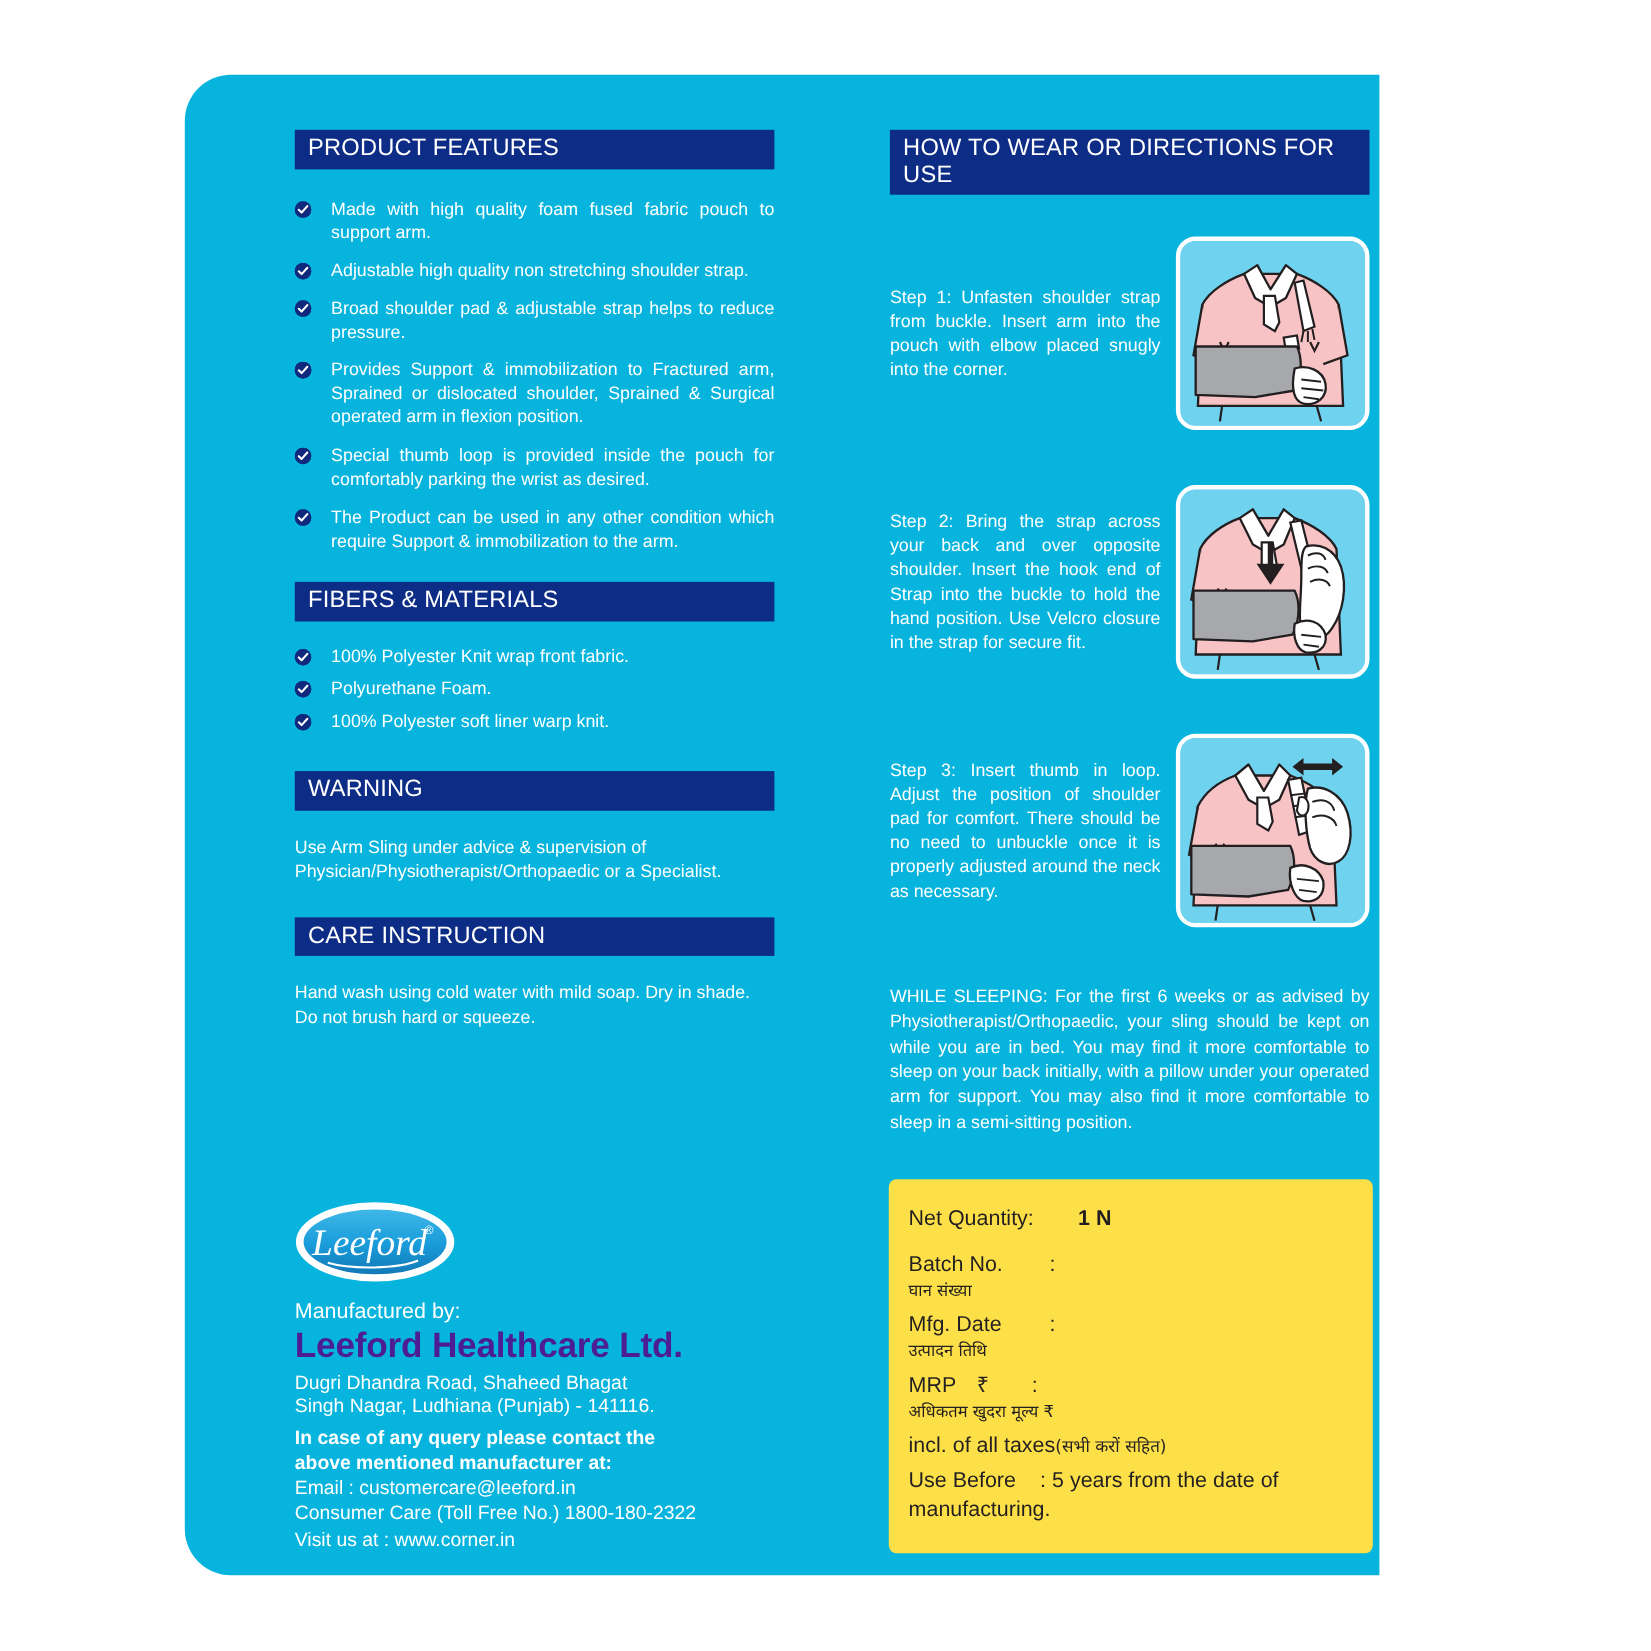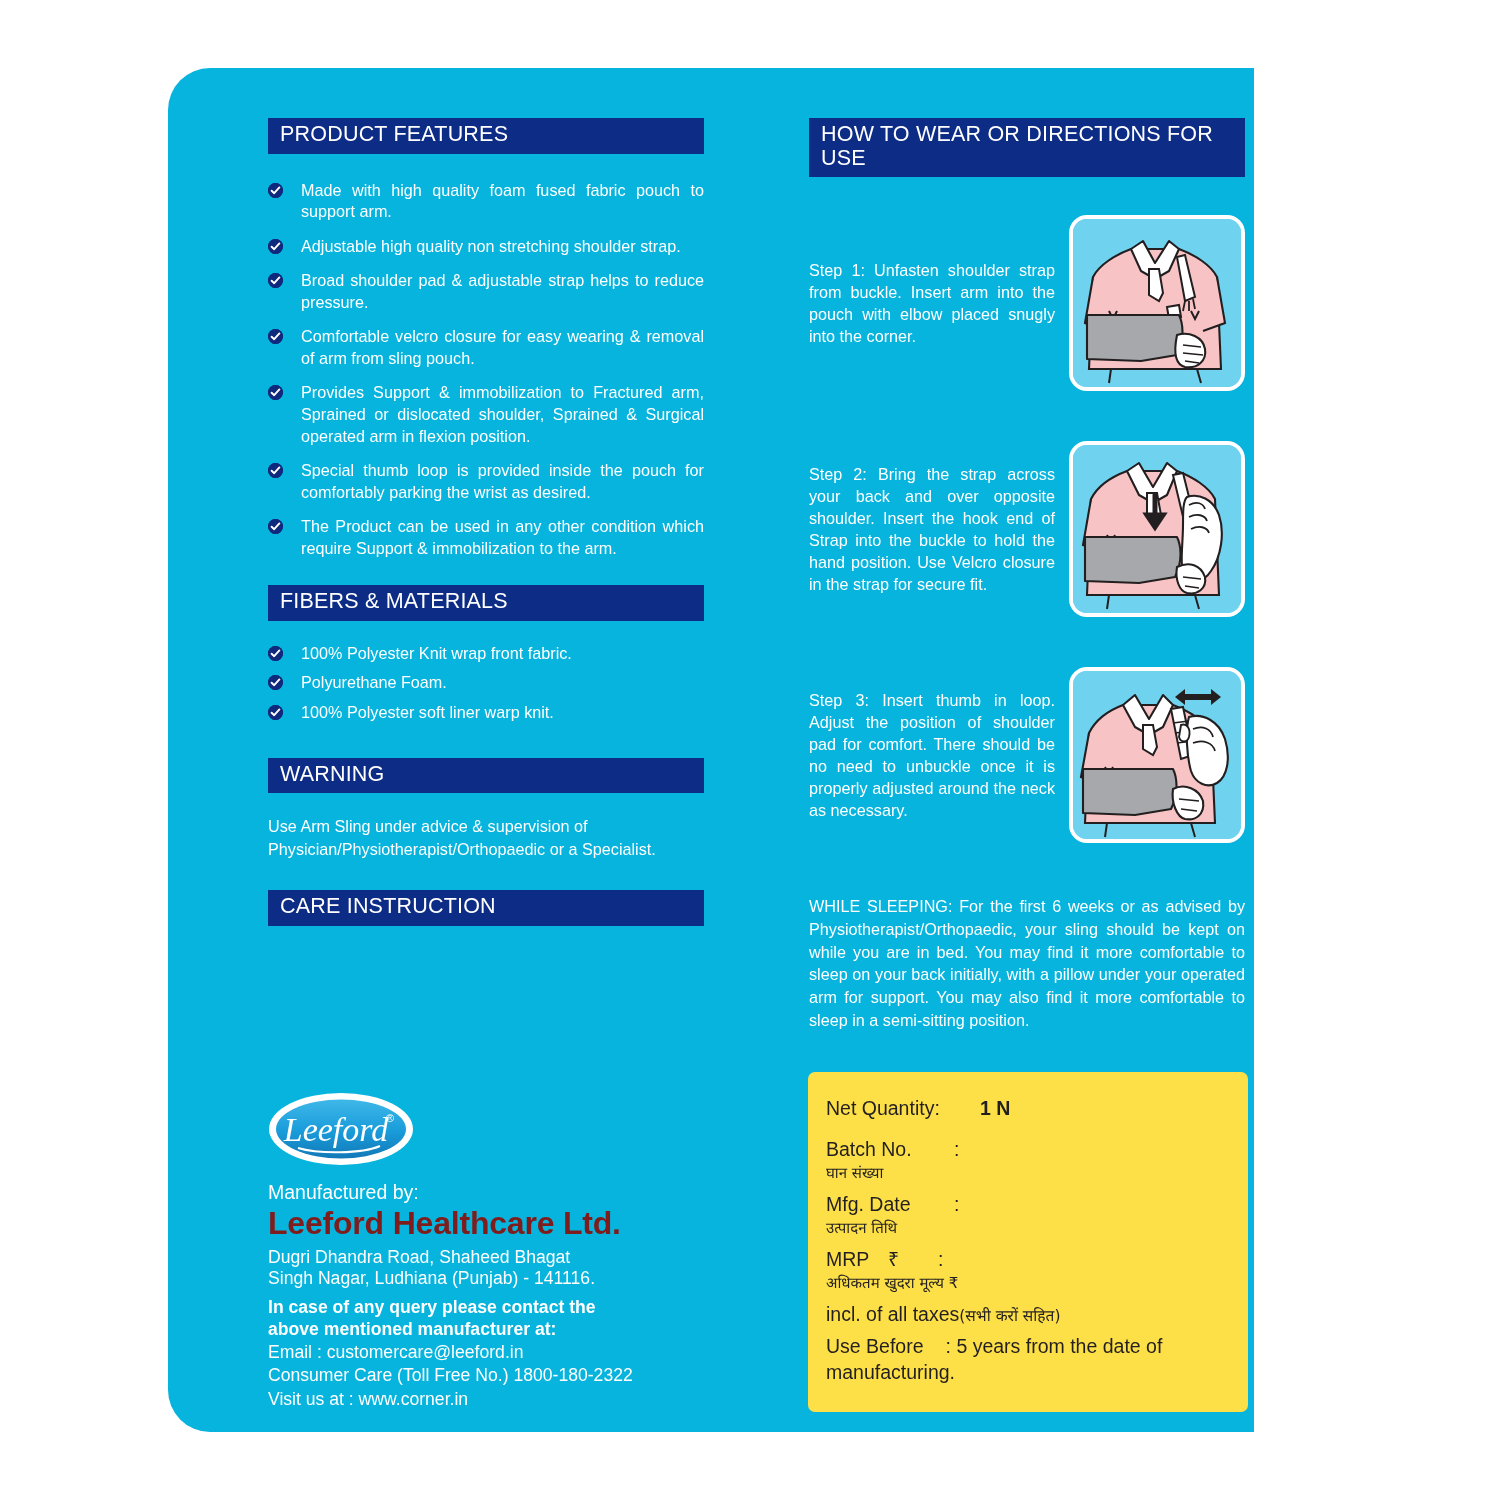--- a/index.html
+++ b/index.html
@@ -152,21 +152,21 @@
     position: relative;
   }
   .logo svg { display: block; }
   .mfg-by {
     color: #ffffff;
     font-size: 19.5px;
     margin-top: 14px;
     line-height: 1.15;
   }
   .company {
-    color: #7f1d1d;
+    color: #4c1d95;
     font-size: 32px;
     font-weight: bold;
     line-height: 1.15;
     margin-top: 2px;
     letter-spacing: -0.2px;
   }
   .addr {
     color: #ffffff;
     font-size: 17.6px;
     line-height: 1.2;
@@ -273,21 +273,20 @@
           </span>
           <span>Broad shoulder pad &amp; adjustable strap helps to reduce pressure.</span>
         </li>
         <li>
           <span class="chk">
             <svg viewBox="0 0 15 15" width="15" height="15">
                 <circle cx="7.5" cy="7.5" r="7.5" fill="#11297d"></circle>
                 <path d="M3.6 7.7 L6.2 10.2 L11.4 4.4" stroke="#ffffff" stroke-width="1.9" fill="none" stroke-linecap="round" stroke-linejoin="round"></path>
               </svg>
           </span>
-          <span>Comfortable velcro closure for easy wearing &amp; removal of arm from sling pouch.</span>
         </li>
         <li>
           <span class="chk">
             <svg viewBox="0 0 15 15" width="15" height="15">
                 <circle cx="7.5" cy="7.5" r="7.5" fill="#11297d"></circle>
                 <path d="M3.6 7.7 L6.2 10.2 L11.4 4.4" stroke="#ffffff" stroke-width="1.9" fill="none" stroke-linecap="round" stroke-linejoin="round"></path>
               </svg>
           </span>
           <span>Provides Support &amp; immobilization to Fractured arm, Sprained or dislocated shoulder, Sprained &amp; Surgical operated arm in flexion position.</span>
         </li>
@@ -345,20 +344,21 @@
       </ul>
 
       <div class="spacer-26"></div>
       <div class="bar wide">WARNING</div>
       <div class="spacer-22"></div>
       <p class="para">Use Arm Sling under advice &amp; supervision of Physician/Physiotherapist/Orthopaedic or a Specialist.</p>
 
       <div class="spacer-30"></div>
       <div class="bar wide">CARE INSTRUCTION</div>
       <div class="spacer-22"></div>
+      <p class="para">Hand wash using cold water with mild soap. Dry in shade. Do not brush hard or squeeze.</p>
     </div>
 
     <div class="col-right">
       <div class="bar wide">HOW TO WEAR OR DIRECTIONS FOR USE</div>
       <div class="spacer-38"></div>
 
       <div class="step-row">
         <div class="step-text">Step 1: Unfasten shoulder strap from buckle. Insert arm into the pouch with elbow placed snugly into the corner.</div>
         <div class="step-img">
           <svg viewBox="0 0 168 168">

